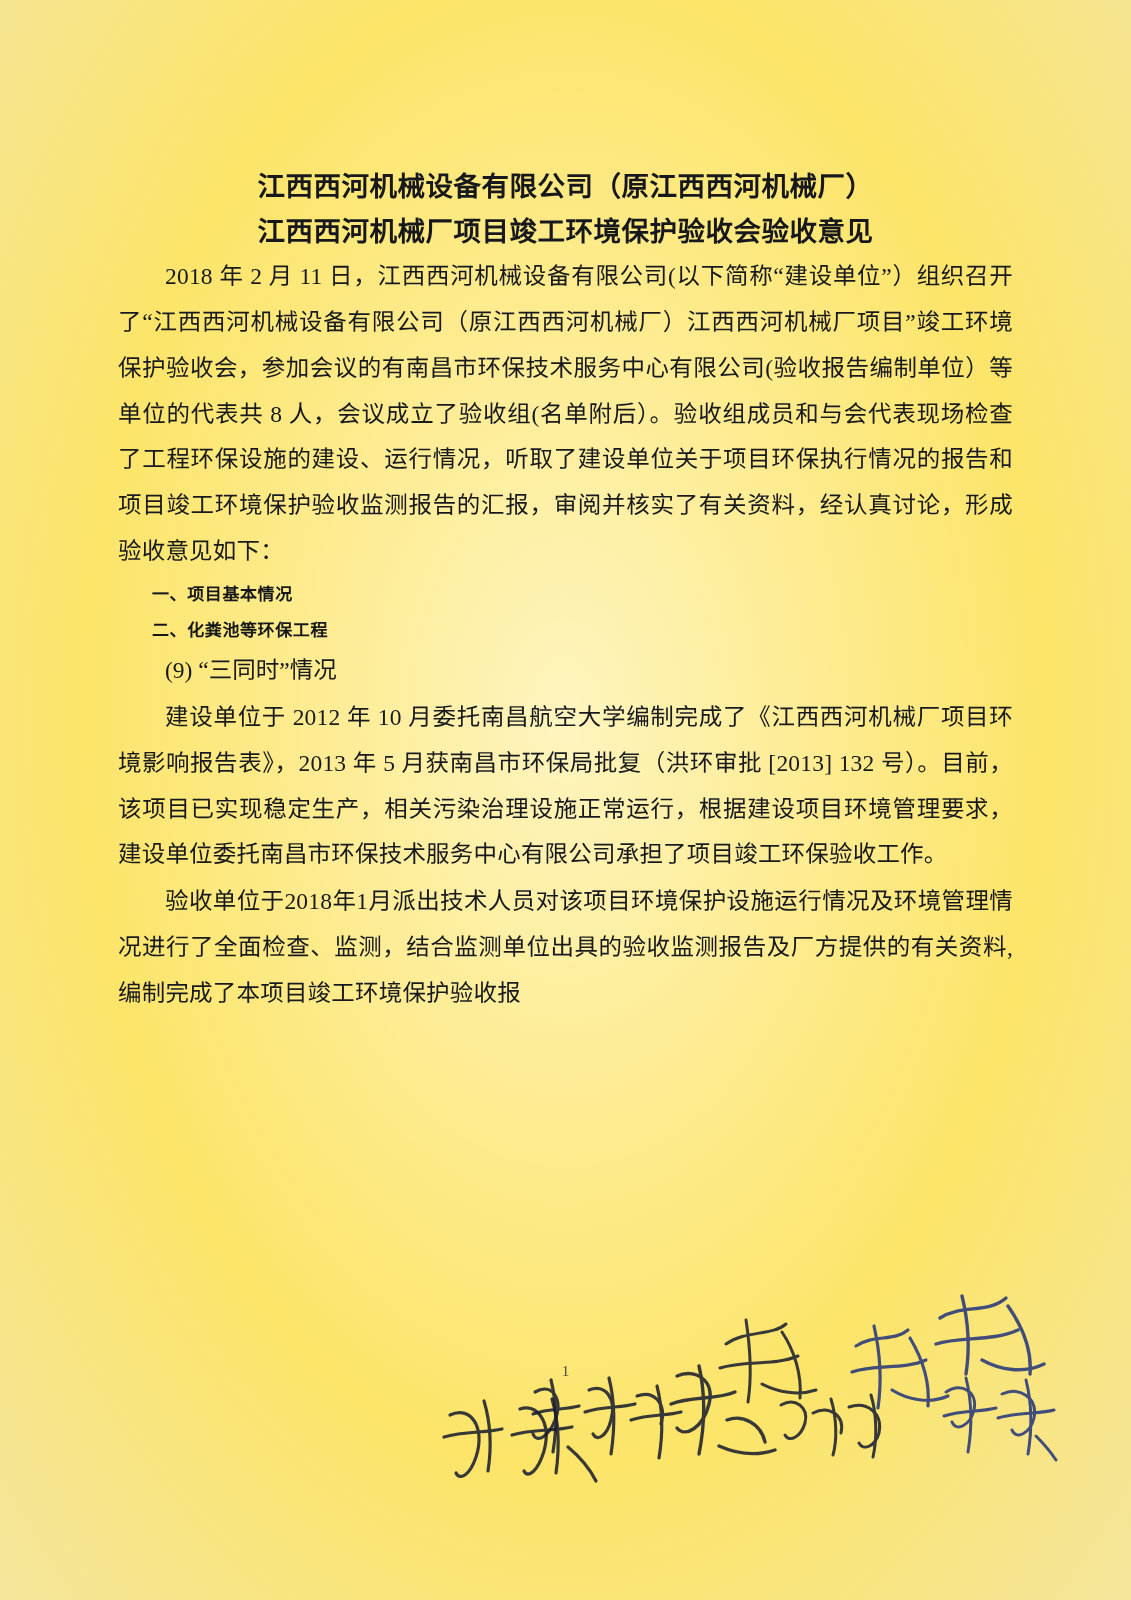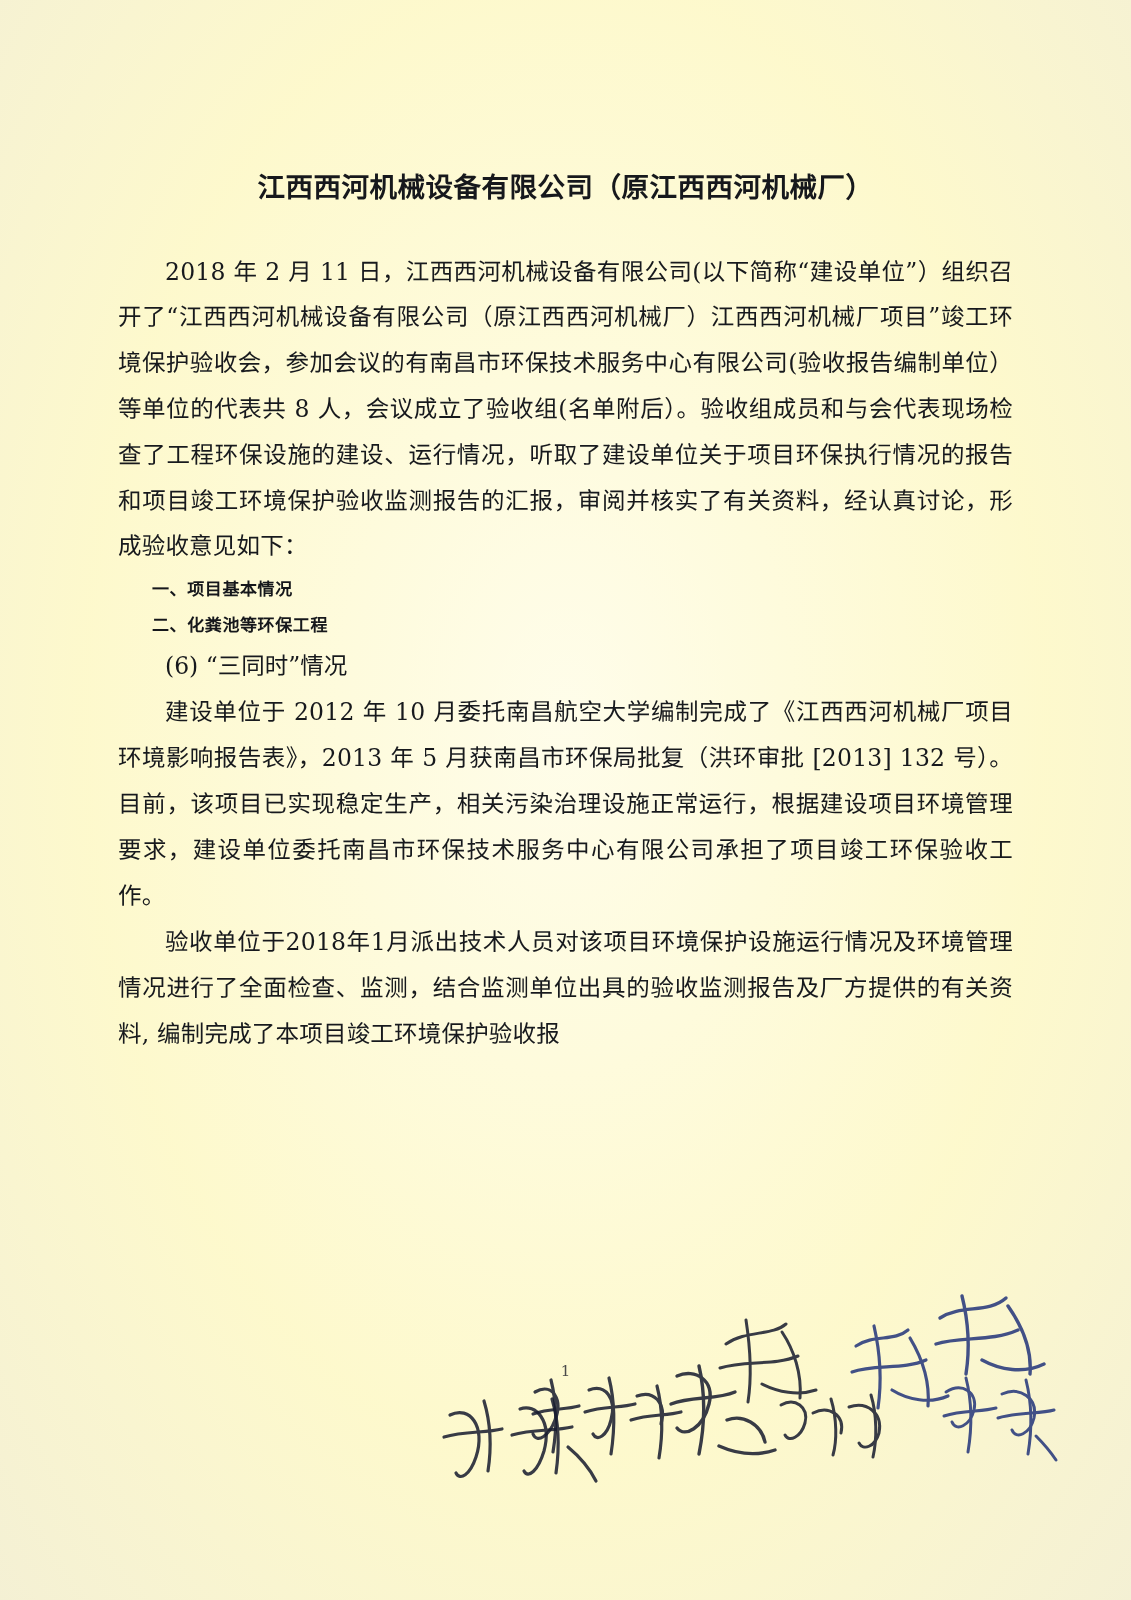--- a/index.html
+++ b/index.html
@@ -11,21 +11,22 @@
     width: 1131px;
     height: 1600px;
     position: relative;
     overflow: hidden;
     font-family: "DejaVu Serif", "Liberation Serif", serif;
     color: #1a1a1a;
   }
   #page {
     position: absolute;
     inset: 0;
-    background: #fef9c3;
+    background: #fde047;
+    font-family: Liberation Serif, serif;
   }
   
   #page::before {
     content: "";
     position: absolute;
     inset: 0;
     background:
       radial-gradient(ellipse at 50% 45%, rgba(255,255,255,0.65) 0%, rgba(250,248,243,0.2) 60%, rgba(236,233,226,0.55) 100%);
     pointer-events: none;
   }
@@ -44,21 +45,20 @@
     font-size: 27.5px;
     line-height: 1.62;
     letter-spacing: 0.5px;
     color: #16181c;
   }
   .doc-title .line {
     display: block;
     white-space: nowrap;
   }
   .body-block {
-    margin-top: 40px;
   }
   p.para {
     margin: 0 0 1px 0;
     font-size: 23.5px;
     line-height: 1.95;
     text-align: justify;
     text-justify: inter-ideograph;
     text-indent: 2em;
     color: #17191d;
     letter-spacing: 0.2px;
@@ -108,27 +108,28 @@
 </style>
 </head>
 <body>
 
 <div id="page">
 
   <div class="sheet">
 
     <div class="doc-title">
       <span class="line">江西西河机械设备有限公司（原江西西河机械厂）</span>
+      <span class="line">江西西河机械厂项目竣工环境保护验收会验收意见</span>
     </div>
 
     <div class="body-block">
       <p class="para">2018 年 2 月 11 日，江西西河机械设备有限公司(以下简称“建设单位”）组织召开了“江西西河机械设备有限公司（原江西西河机械厂）江西西河机械厂项目”竣工环境保护验收会，参加会议的有南昌市环保技术服务中心有限公司(验收报告编制单位）等单位的代表共 8 人，会议成立了验收组(名单附后）。验收组成员和与会代表现场检查了工程环保设施的建设、运行情况，听取了建设单位关于项目环保执行情况的报告和项目竣工环境保护验收监测报告的汇报，审阅并核实了有关资料，经认真讨论，形成验收意见如下：</p>
       <p class="heading">一、项目基本情况</p>
       <p class="heading">二、化粪池等环保工程</p>
-      <p class="sub">(6) “三同时”情况</p>
+      <p class="sub">(9) “三同时”情况</p>
       <p class="para">建设单位于 2012 年 10 月委托南昌航空大学编制完成了《江西西河机械厂项目环境影响报告表》，2013 年 5 月获南昌市环保局批复（洪环审批 [2013] 132 号）。目前，该项目已实现稳定生产，相关污染治理设施正常运行，根据建设项目环境管理要求，建设单位委托南昌市环保技术服务中心有限公司承担了项目竣工环保验收工作。</p>
       <p class="para">验收单位于2018年1月派出技术人员对该项目环境保护设施运行情况及环境管理情况进行了全面检查、监测，结合监测单位出具的验收监测报告及厂方提供的有关资料, 编制完成了本项目竣工环境保护验收报</p>
     </div>
 
     <div class="page-number">1</div>
   </div>
 
   <div class="sig-layer">
 
     <div class="sig ink-dark" style="left:440px; top:1385px;">

